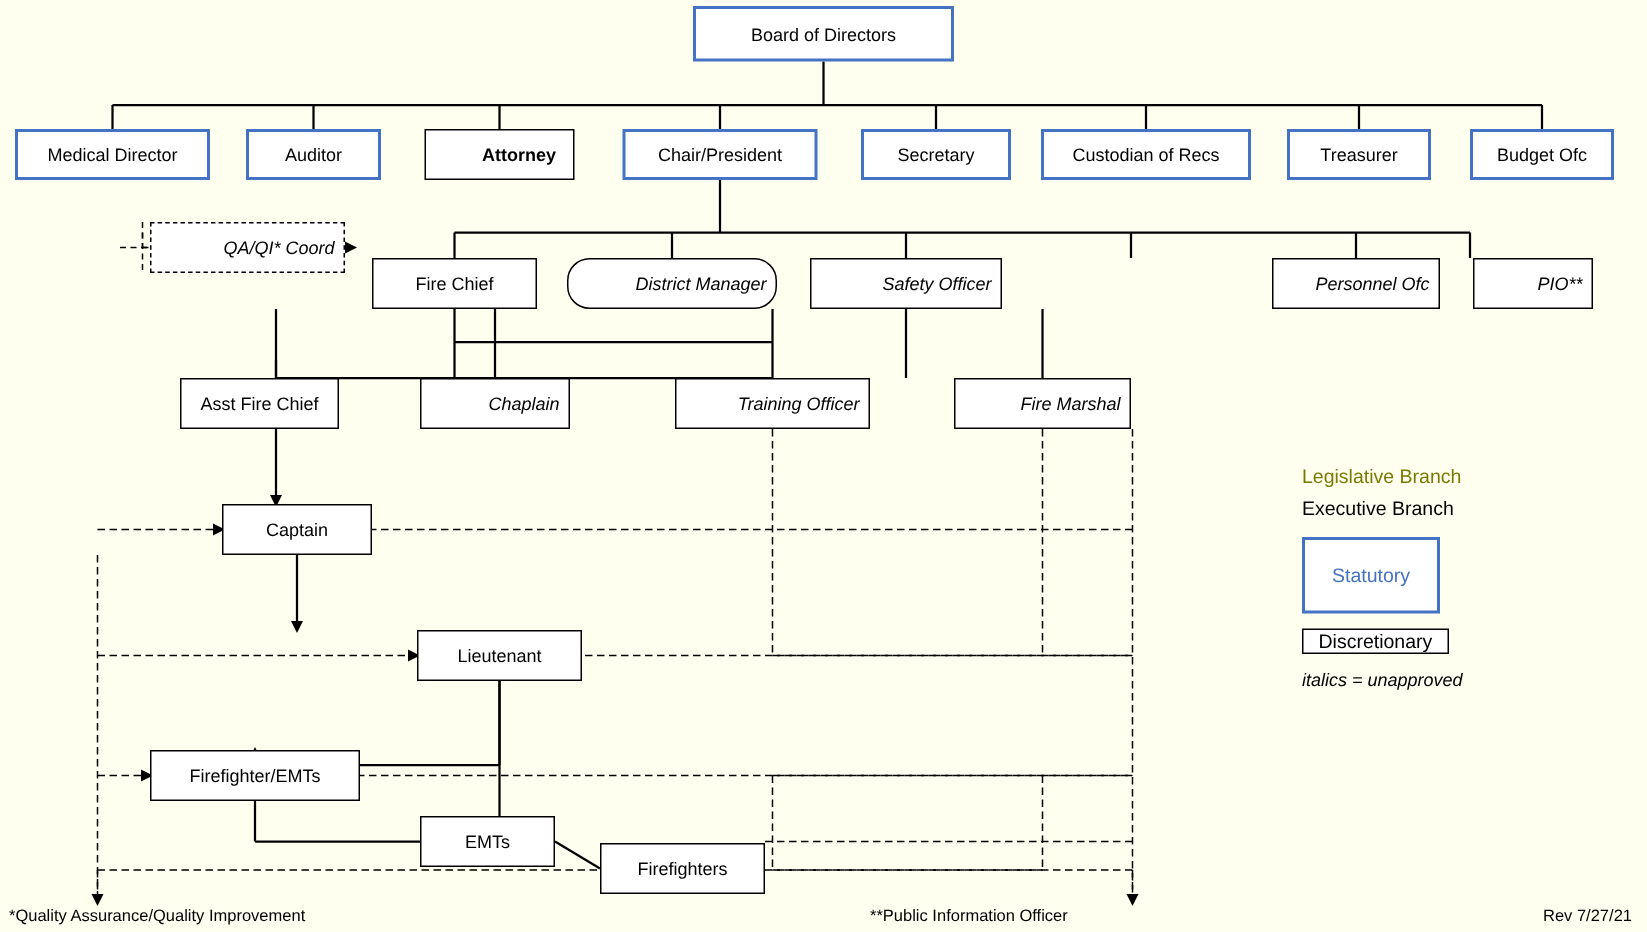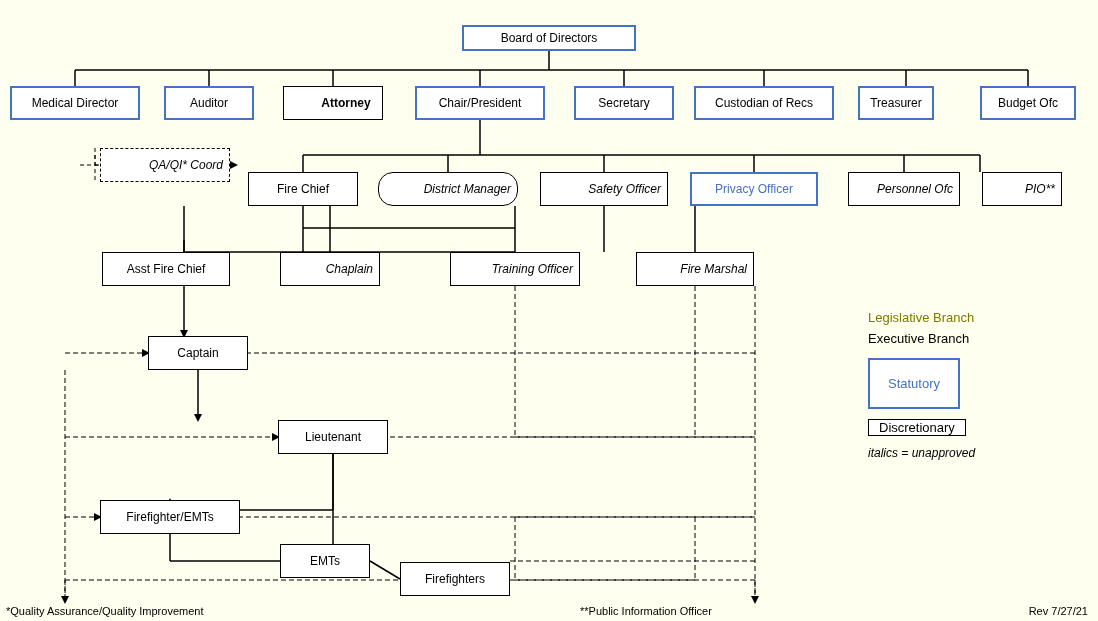--- a/index.html
+++ b/index.html
@@ -189,21 +189,21 @@
     <line x1="515" y1="580" x2="695" y2="580" stroke="#000" stroke-width="1" stroke-dasharray="5,3"></line>
 
     <line x1="388" y1="437" x2="278" y2="437" stroke="#000" stroke-width="1" stroke-dasharray="5,3"></line>
     <polygon points="284,433 276,437 284,441" fill="#000"></polygon>
 
     <line x1="510" y1="561" x2="755" y2="561" stroke="#000" stroke-width="1" stroke-dasharray="5,3"></line>
     <line x1="240" y1="517" x2="100" y2="517" stroke="#000" stroke-width="1" stroke-dasharray="5,3"></line>
 
   </svg>
 
-  <div class="node statutory" style="left:462px;top:4px;width:174px;height:26px;margin-top:21px;">
+  <div class="node statutory" style="left:462px;top:4px;width:174px;height:37px;">
     <span>Board of Directors</span>
   </div>
 
   <div class="node statutory" style="left:10px;top:86px;width:130px;height:34px;">
     <span>Medical Director</span>
   </div>
   <div class="node statutory" style="left:164px;top:86px;width:90px;height:34px;">
     <span>Auditor</span>
   </div>
   <div class="node bold-text" style="left:283px;top:86px;width:100px;height:34px;">
@@ -211,51 +211,48 @@
   </div>
   <div class="node statutory" style="left:415px;top:86px;width:130px;height:34px;">
     <span>Chair/President</span>
   </div>
   <div class="node statutory" style="left:574px;top:86px;width:100px;height:34px;">
     <span>Secretary</span>
   </div>
   <div class="node statutory" style="left:694px;top:86px;width:140px;height:34px;">
     <span>Custodian of Recs</span>
   </div>
-  <div class="node statutory" style="left:858px;top:86px;width:76px;height:34px;">
+  <div class="node statutory" style="left:858px;top:86px;width:96px;height:34px;">
     <span>Treasurer</span>
   </div>
   <div class="node statutory" style="left:980px;top:86px;width:96px;height:34px;">
     <span>Budget Ofc</span>
   </div>
 
   <div class="node italic-text" style="left:100px;top:148px;width:130px;height:34px;border-style:dashed;border-color:#000;">
     <span>QA/QI* Coord</span>
   </div>
 
   <div class="node" style="left:248px;top:172px;width:110px;height:34px;">
     <span>Fire Chief</span>
   </div>
   <div class="node italic-text" style="left:378px;top:172px;width:140px;height:34px;border-radius:15px;">
     <span>District Manager</span>
   </div>
   <div class="node italic-text" style="left:540px;top:172px;width:128px;height:34px;">
     <span>Safety Officer</span>
   </div>
-  <div class="node privacy" style="left:690px;top:172px;width:128px;height:34px;">
-    <span>Privacy Officer</span>
-  </div>
   <div class="node italic-text" style="left:848px;top:172px;width:112px;height:34px;">
     <span>Personnel Ofc</span>
   </div>
   <div class="node italic-text" style="left:982px;top:172px;width:80px;height:34px;">
     <span>PIO**</span>
   </div>
 
-  <div class="node" style="left:102px;top:252px;width:128px;height:34px;">
+  <div class="node" style="left:120px;top:252px;width:106px;height:34px;">
     <span>Asst Fire Chief</span>
   </div>
   <div class="node italic-text" style="left:280px;top:252px;width:100px;height:34px;">
     <span>Chaplain</span>
   </div>
   <div class="node italic-text" style="left:450px;top:252px;width:130px;height:34px;">
     <span>Training Officer</span>
   </div>
   <div class="node italic-text" style="left:636px;top:252px;width:118px;height:34px;padding-left:44px;">
     <span>Fire Marshal</span>

